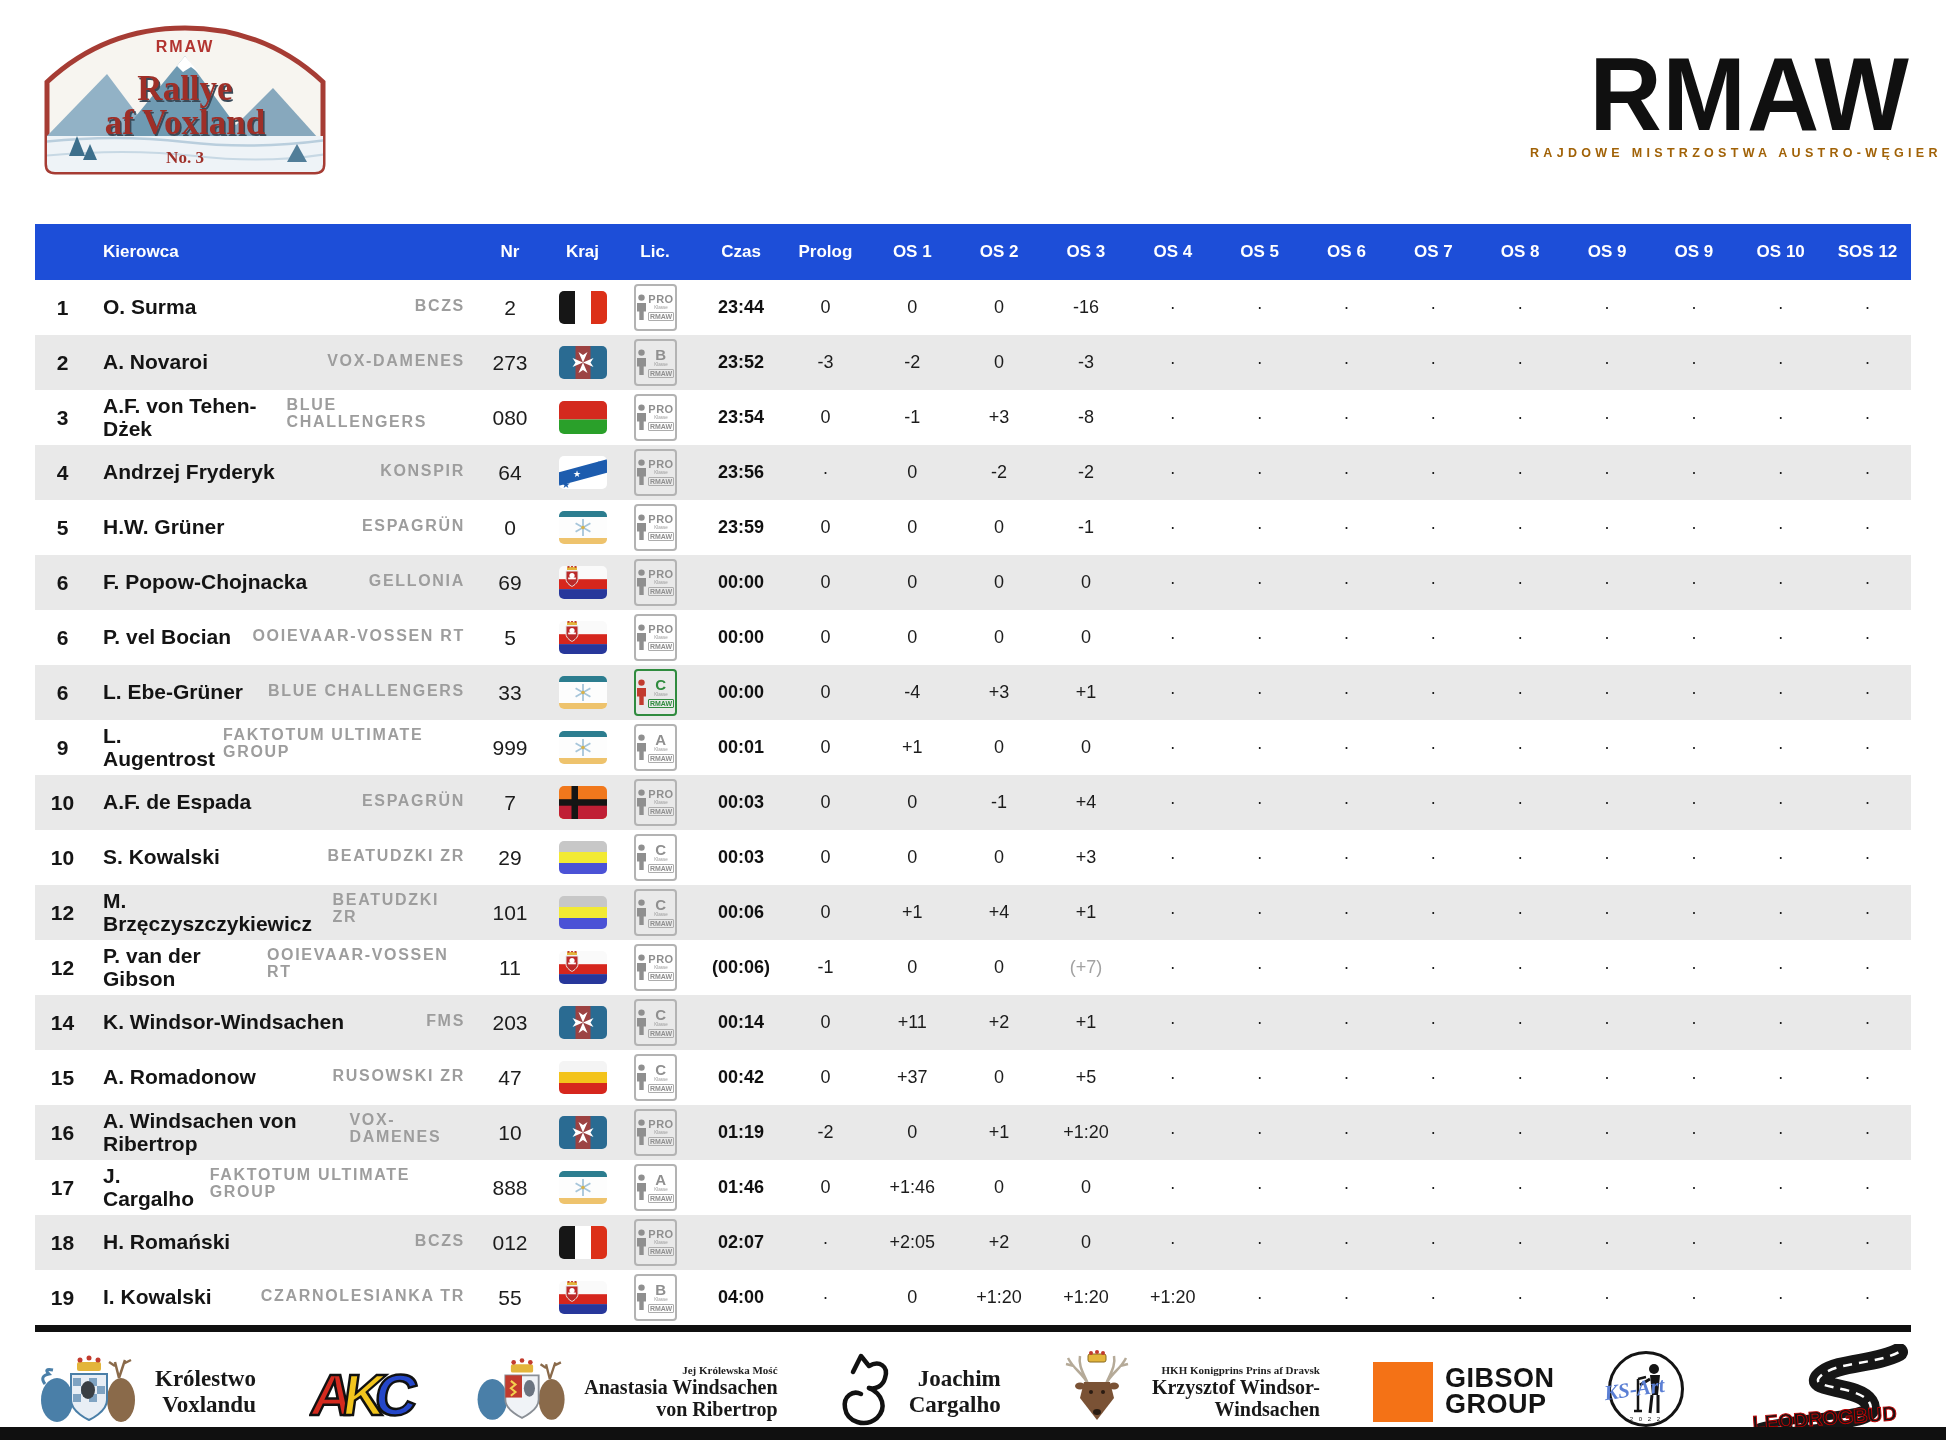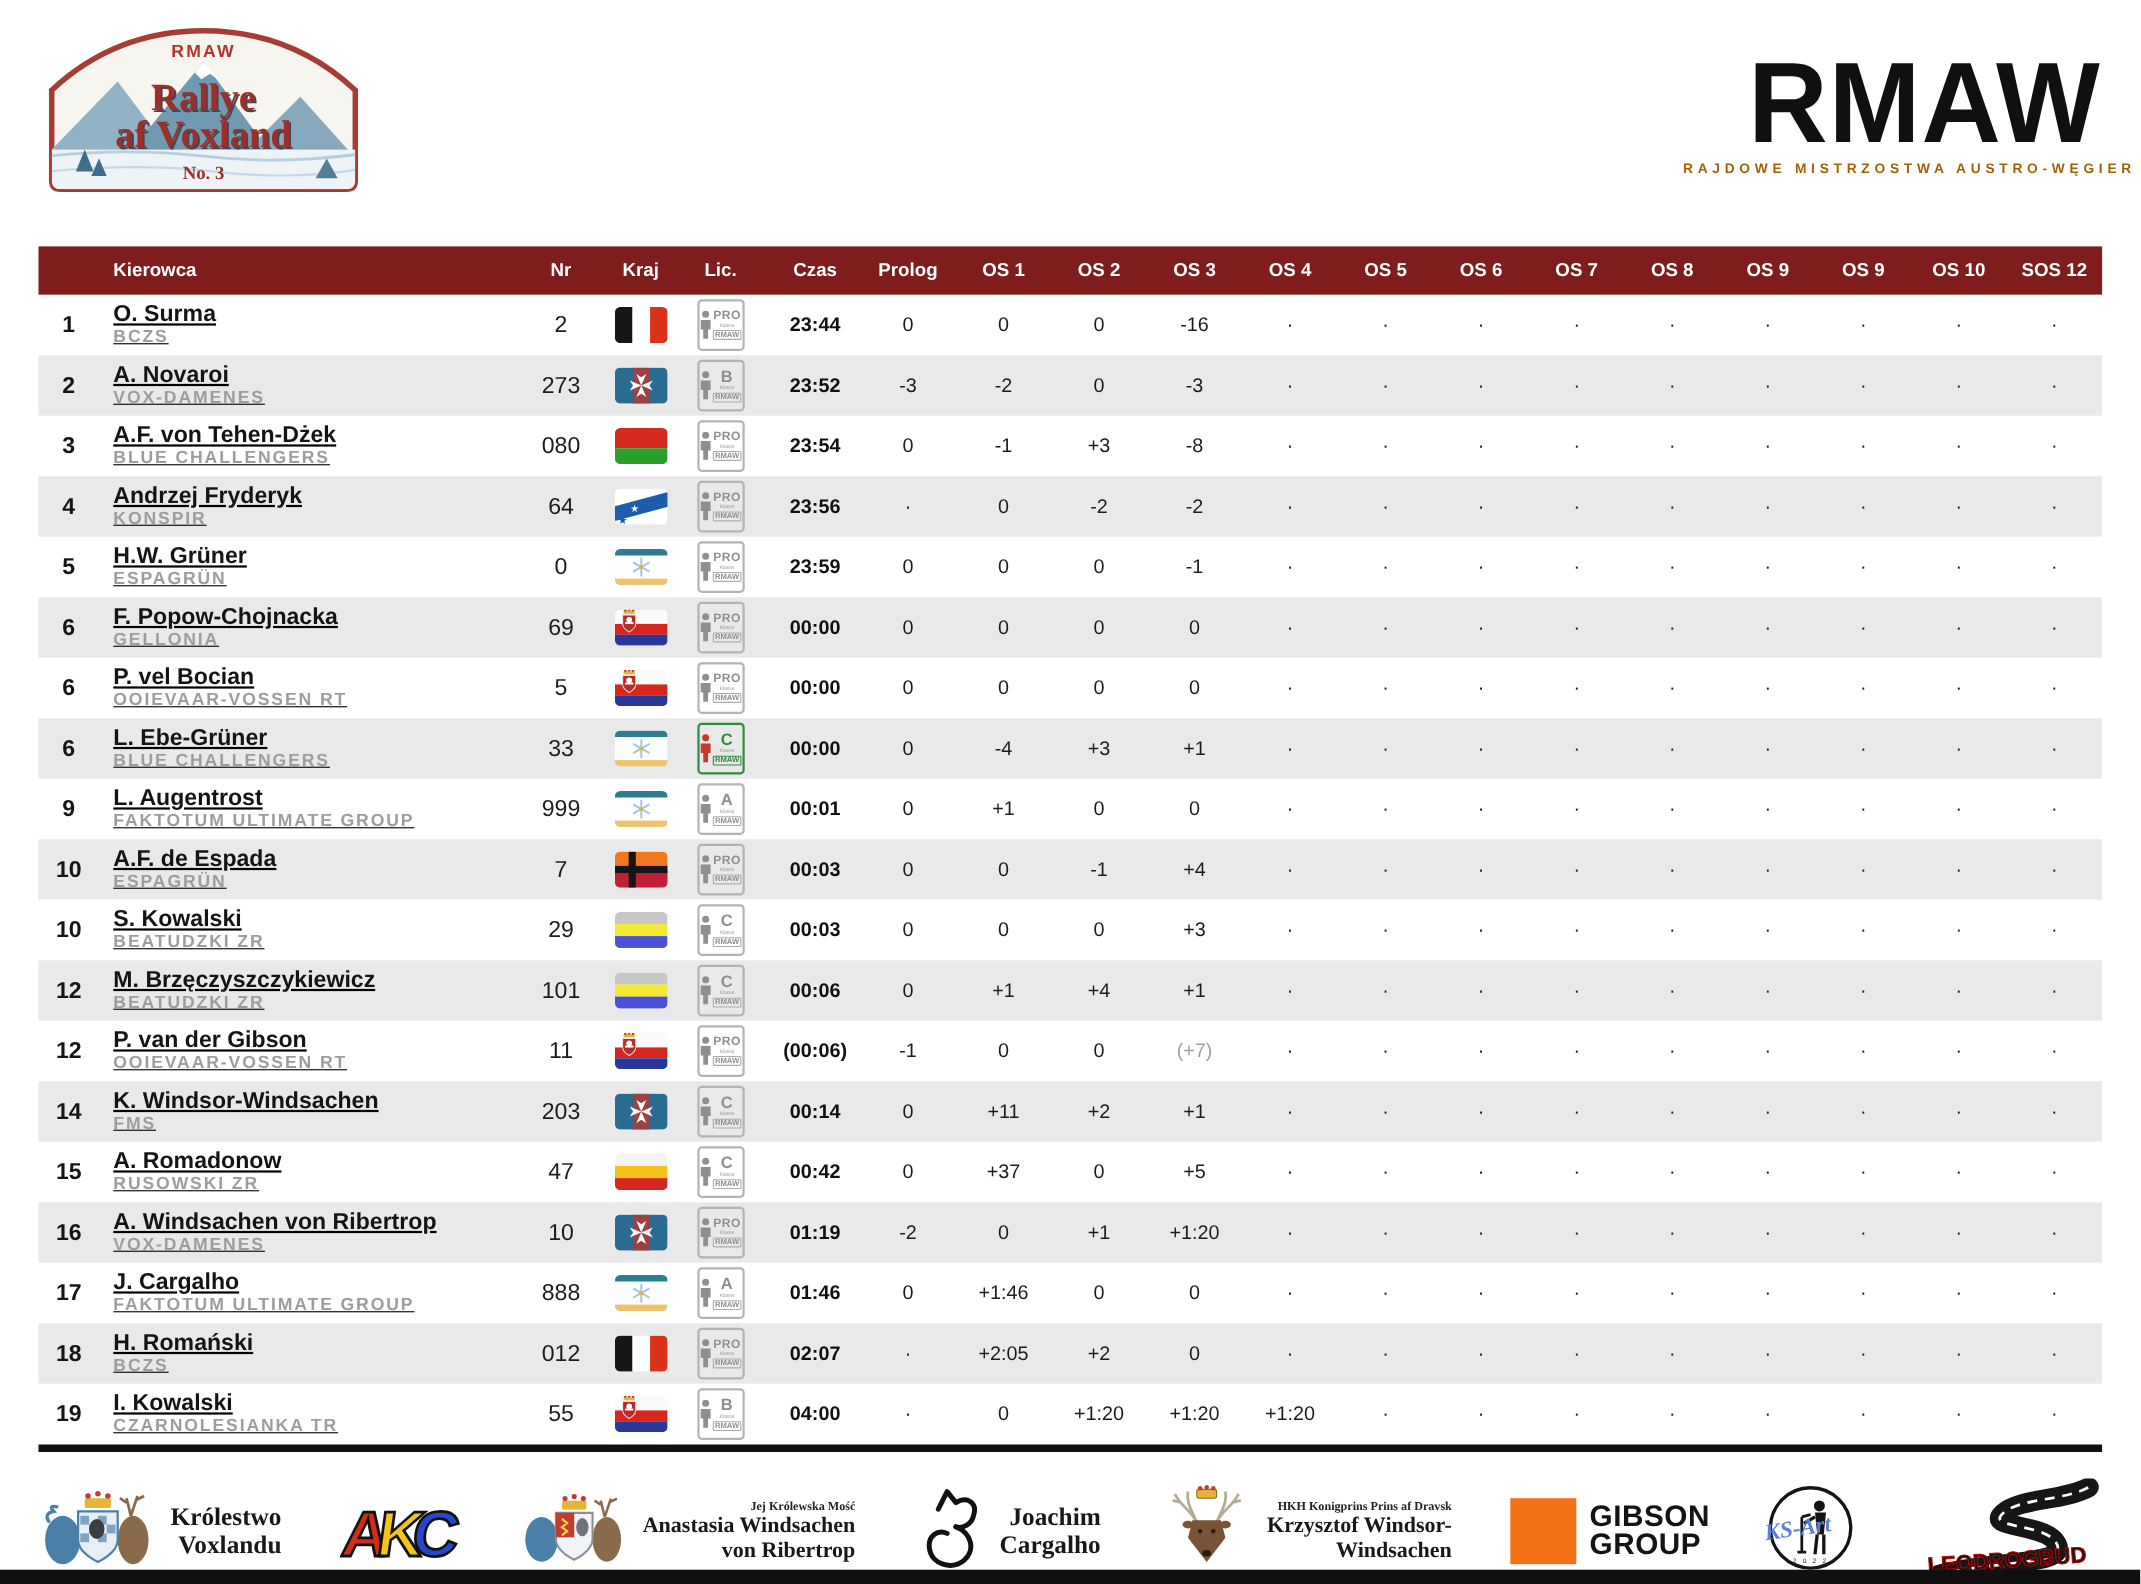--- a/index.html
+++ b/index.html
@@ -7,27 +7,27 @@
 
   
   .plate{position:absolute;left:35px;top:16px;width:300px;height:164px;}
   .orglogo{position:absolute;right:36px;top:48px;width:380px;text-align:right;}
   .orglogo .big{font-weight:900;font-size:100px;line-height:.88;letter-spacing:1px;color:#101010;transform:scaleY(1.04);transform-origin:top right;}
   .orglogo .sub{margin-top:10px;font-size:12.5px;font-weight:700;letter-spacing:4.3px;color:#a16207;white-space:nowrap;}
 
   
   .rtable{position:absolute;left:35px;top:224px;width:1876px;border-bottom:7px solid #101010;}
   .grid{display:grid;grid-template-columns:55px 375px 90px 55px 90px 82px repeat(13,1fr);align-items:center;}
-  .thead{background:#7f1d1d;height:44px;color:#fff;}
+  .thead{background:#1d4ed8;height:56px;color:#fff;}
   .thead .hc{font-weight:700;font-size:17px;text-align:center;}
   .thead .h-left{text-align:left;padding-left:13px;}
   .row{height:55px;background:#fff;}
   .row.alt{background:#e9e9e9;}
   .pos{font-weight:700;font-size:21px;text-align:center;color:#151515;}
-  .drv{display:flex;flex-direction:column;justify-content:flex-start;padding-left:13px;line-height:1.05;text-decoration:underline;}
+  .drv{display:flex;flex-direction:row;justify-content:space-between;padding-left:13px;line-height:1.05;}
   .dname{font-weight:700;font-size:21px;color:#141414;}
   .dteam{font-weight:700;font-size:16px;letter-spacing:1.7px;color:#9d9d9d;margin-top:2px;}
   .nr{font-size:21px;text-align:center;color:#1c1c1c;}
   .czas{font-weight:700;font-size:18px;text-align:center;color:#101010;}
   .val{font-size:18px;text-align:center;color:#1c1c1c;}
   .val.muted{color:#a2a2a2;}
   .flagwrap,.licwrap{display:flex;justify-content:center;align-items:center;}
   .flag{width:48px;height:33px;border-radius:5px;overflow:hidden;display:block;}
   .flag svg{display:block;}
 

